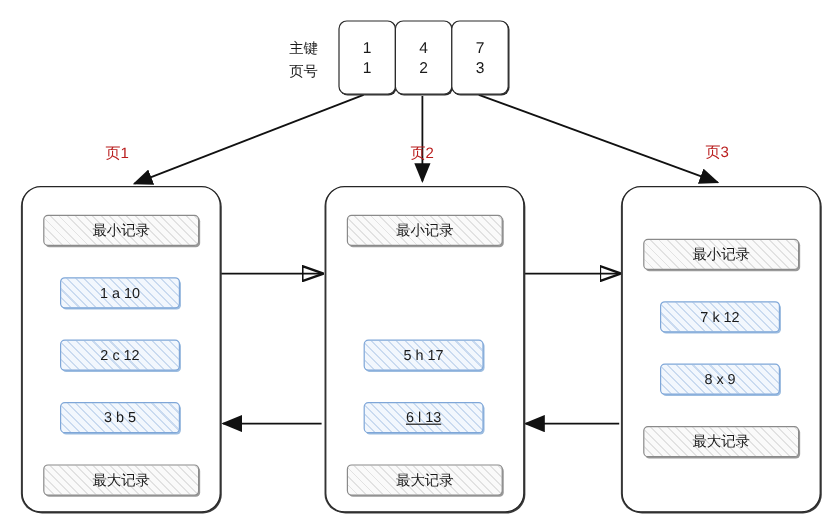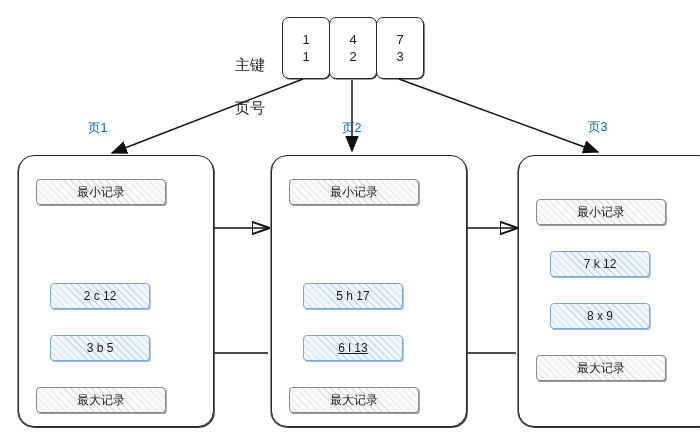--- a/index.html
+++ b/index.html
@@ -22,32 +22,31 @@
     border-radius:7px;
     background:#fff;
     display:flex;flex-direction:column;
     align-items:center;justify-content:center;
     margin-left:-1px;
     position:relative;
     box-shadow:0.8px 0.8px 0 -0.2px #2b2b2b;
   }
   .index-cell span{font-size:13px;line-height:17px;}
   .index-labels{position:absolute;text-align:right;}
-  .index-labels div{font-size:15px;line-height:19px;margin-top:24px;}
+  .index-labels div{font-size:12px;line-height:19px;}
 
   
   .page{
     position:absolute;
     border:1.7px solid #262626;
     border-radius:16px;
     background:#fff;
     box-shadow:1.1px 1.2px 0 -0.3px #3a3a3a, -1px 0.6px 0 -0.4px #444;
-    padding-left:30px;
   }
-  .page-label{position:absolute;font-size:12.5px;color:#0369a1;}
+  .page-label{position:absolute;font-size:12.5px;color:#b91c1c;}
 
   
   .rec{
     position:absolute;
     height:26px;
     display:flex;align-items:center;justify-content:center;
     font-size:12px;
     border-radius:4px;
     box-sizing:border-box;
   }
@@ -131,20 +130,23 @@
       <span>7</span>
       <span>3</span>
     </div>
   </div>
 
   <div class="page-label" style="left:88px;top:120px;">页1</div>
   <div class="page" style="left:18px;top:155px;width:164px;height:270px;">
     <div class="rec gray" style="left:17px;top:23px;width:130px;">
       <span>最小记录</span>
     </div>
+    <div class="rec blue" style="left:31px;top:75px;width:100px;">
+      <span>1 a 10</span>
+    </div>
     <div class="rec blue" style="left:31px;top:127px;width:100px;">
       <span>2 c 12</span>
     </div>
     <div class="rec blue" style="left:31px;top:179px;width:100px;">
       <span>3 b 5</span>
     </div>
     <div class="rec gray" style="left:17px;top:231px;width:130px;">
       <span>最大记录</span>
     </div>
   </div>

